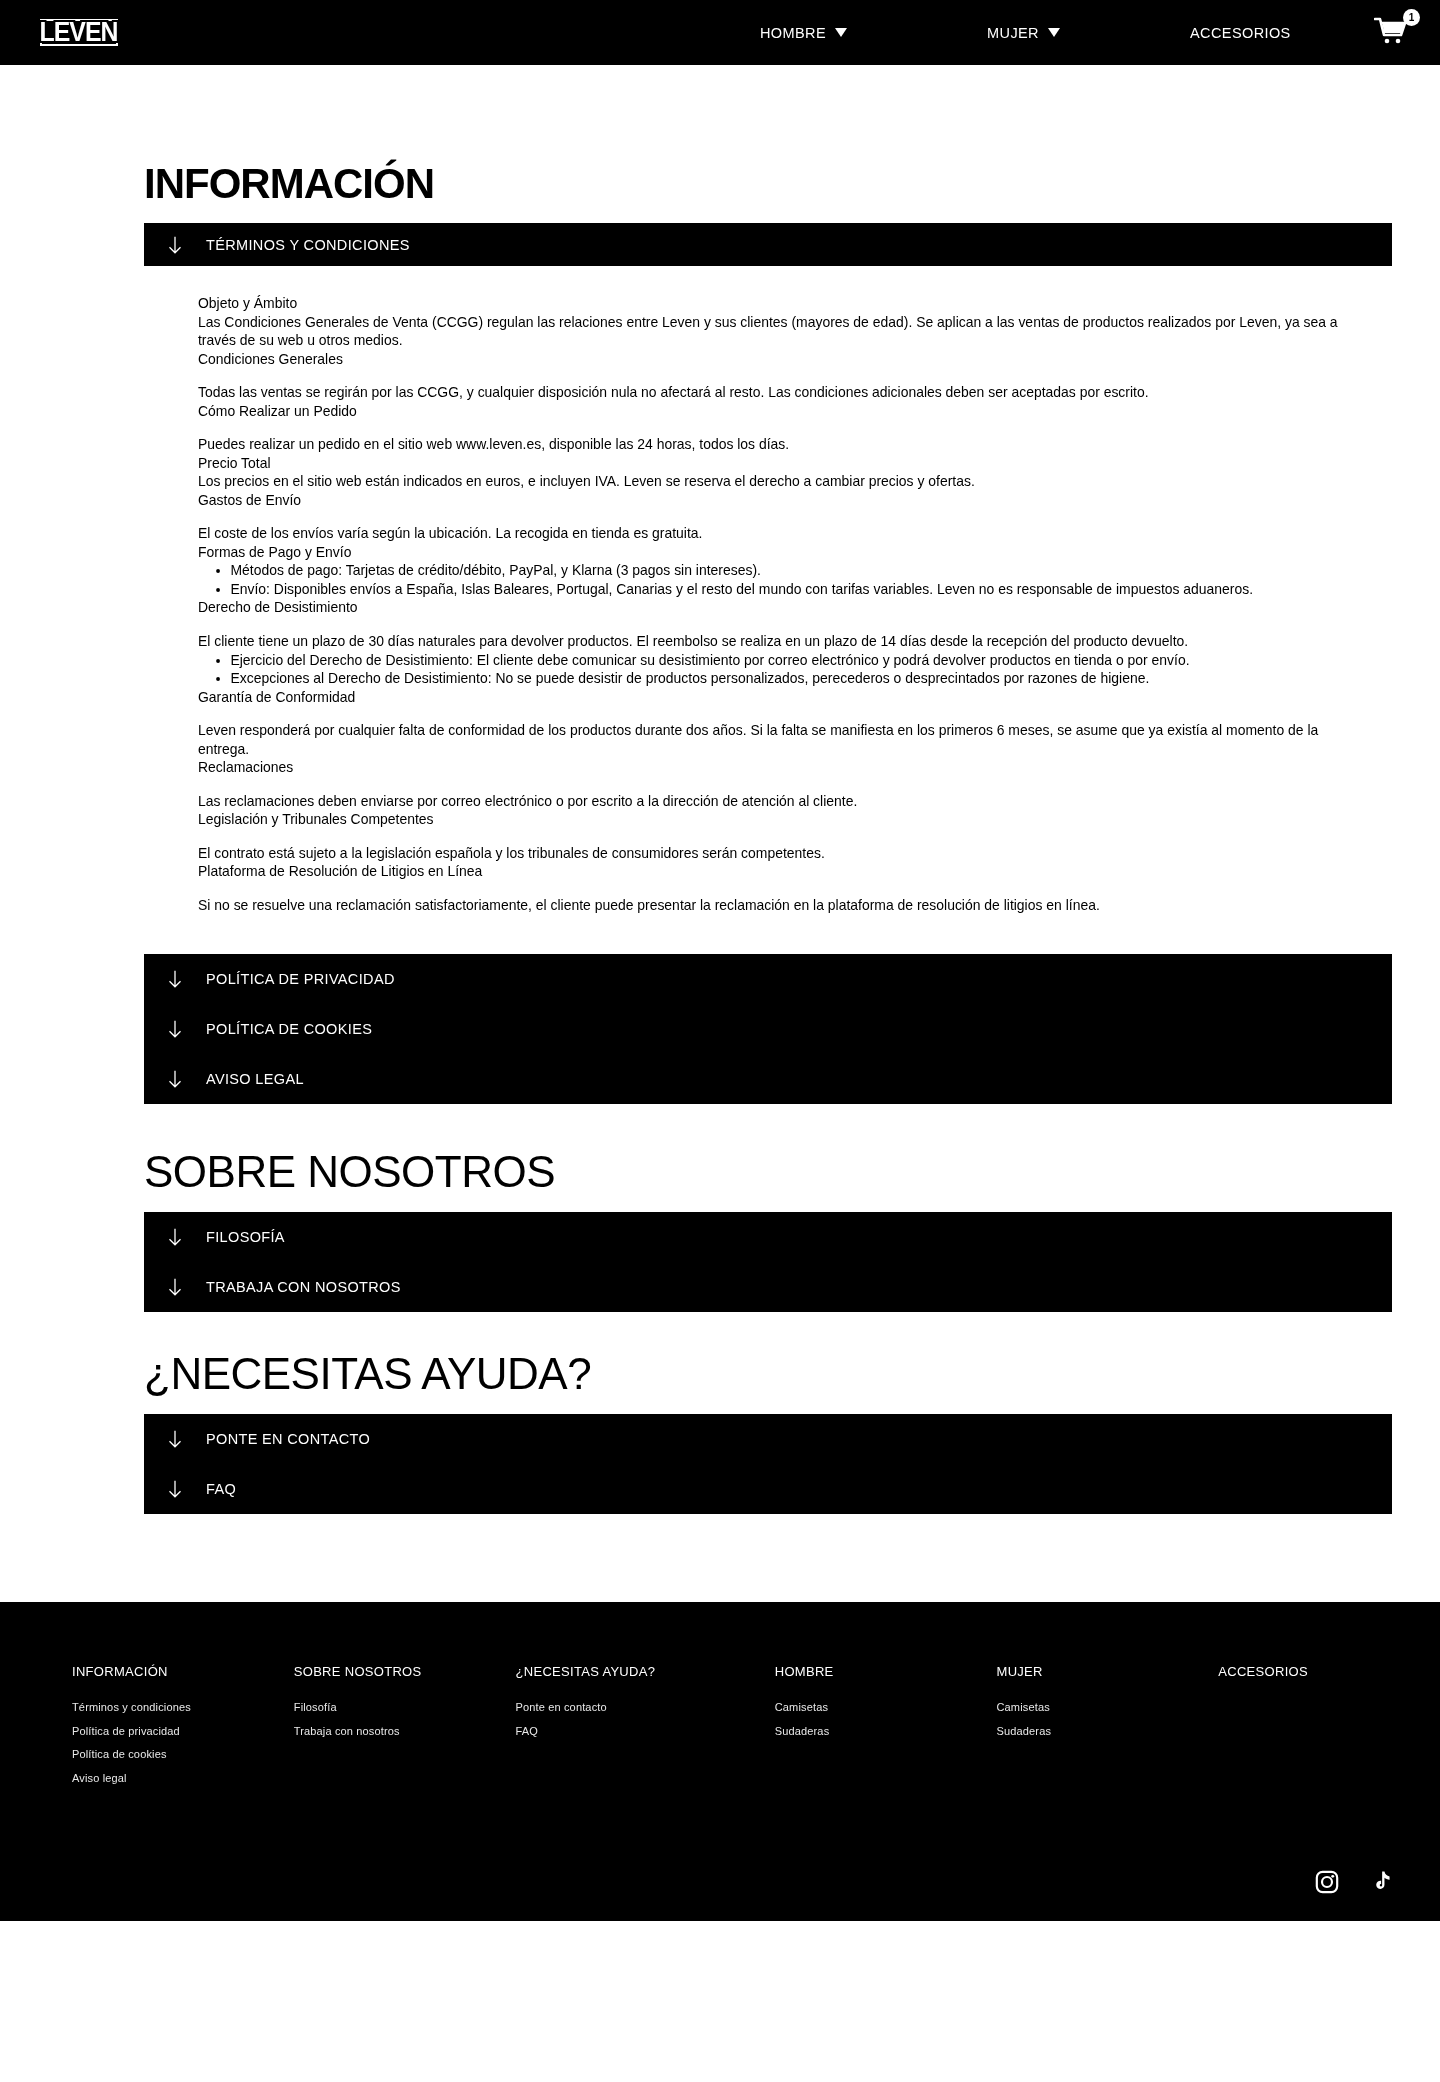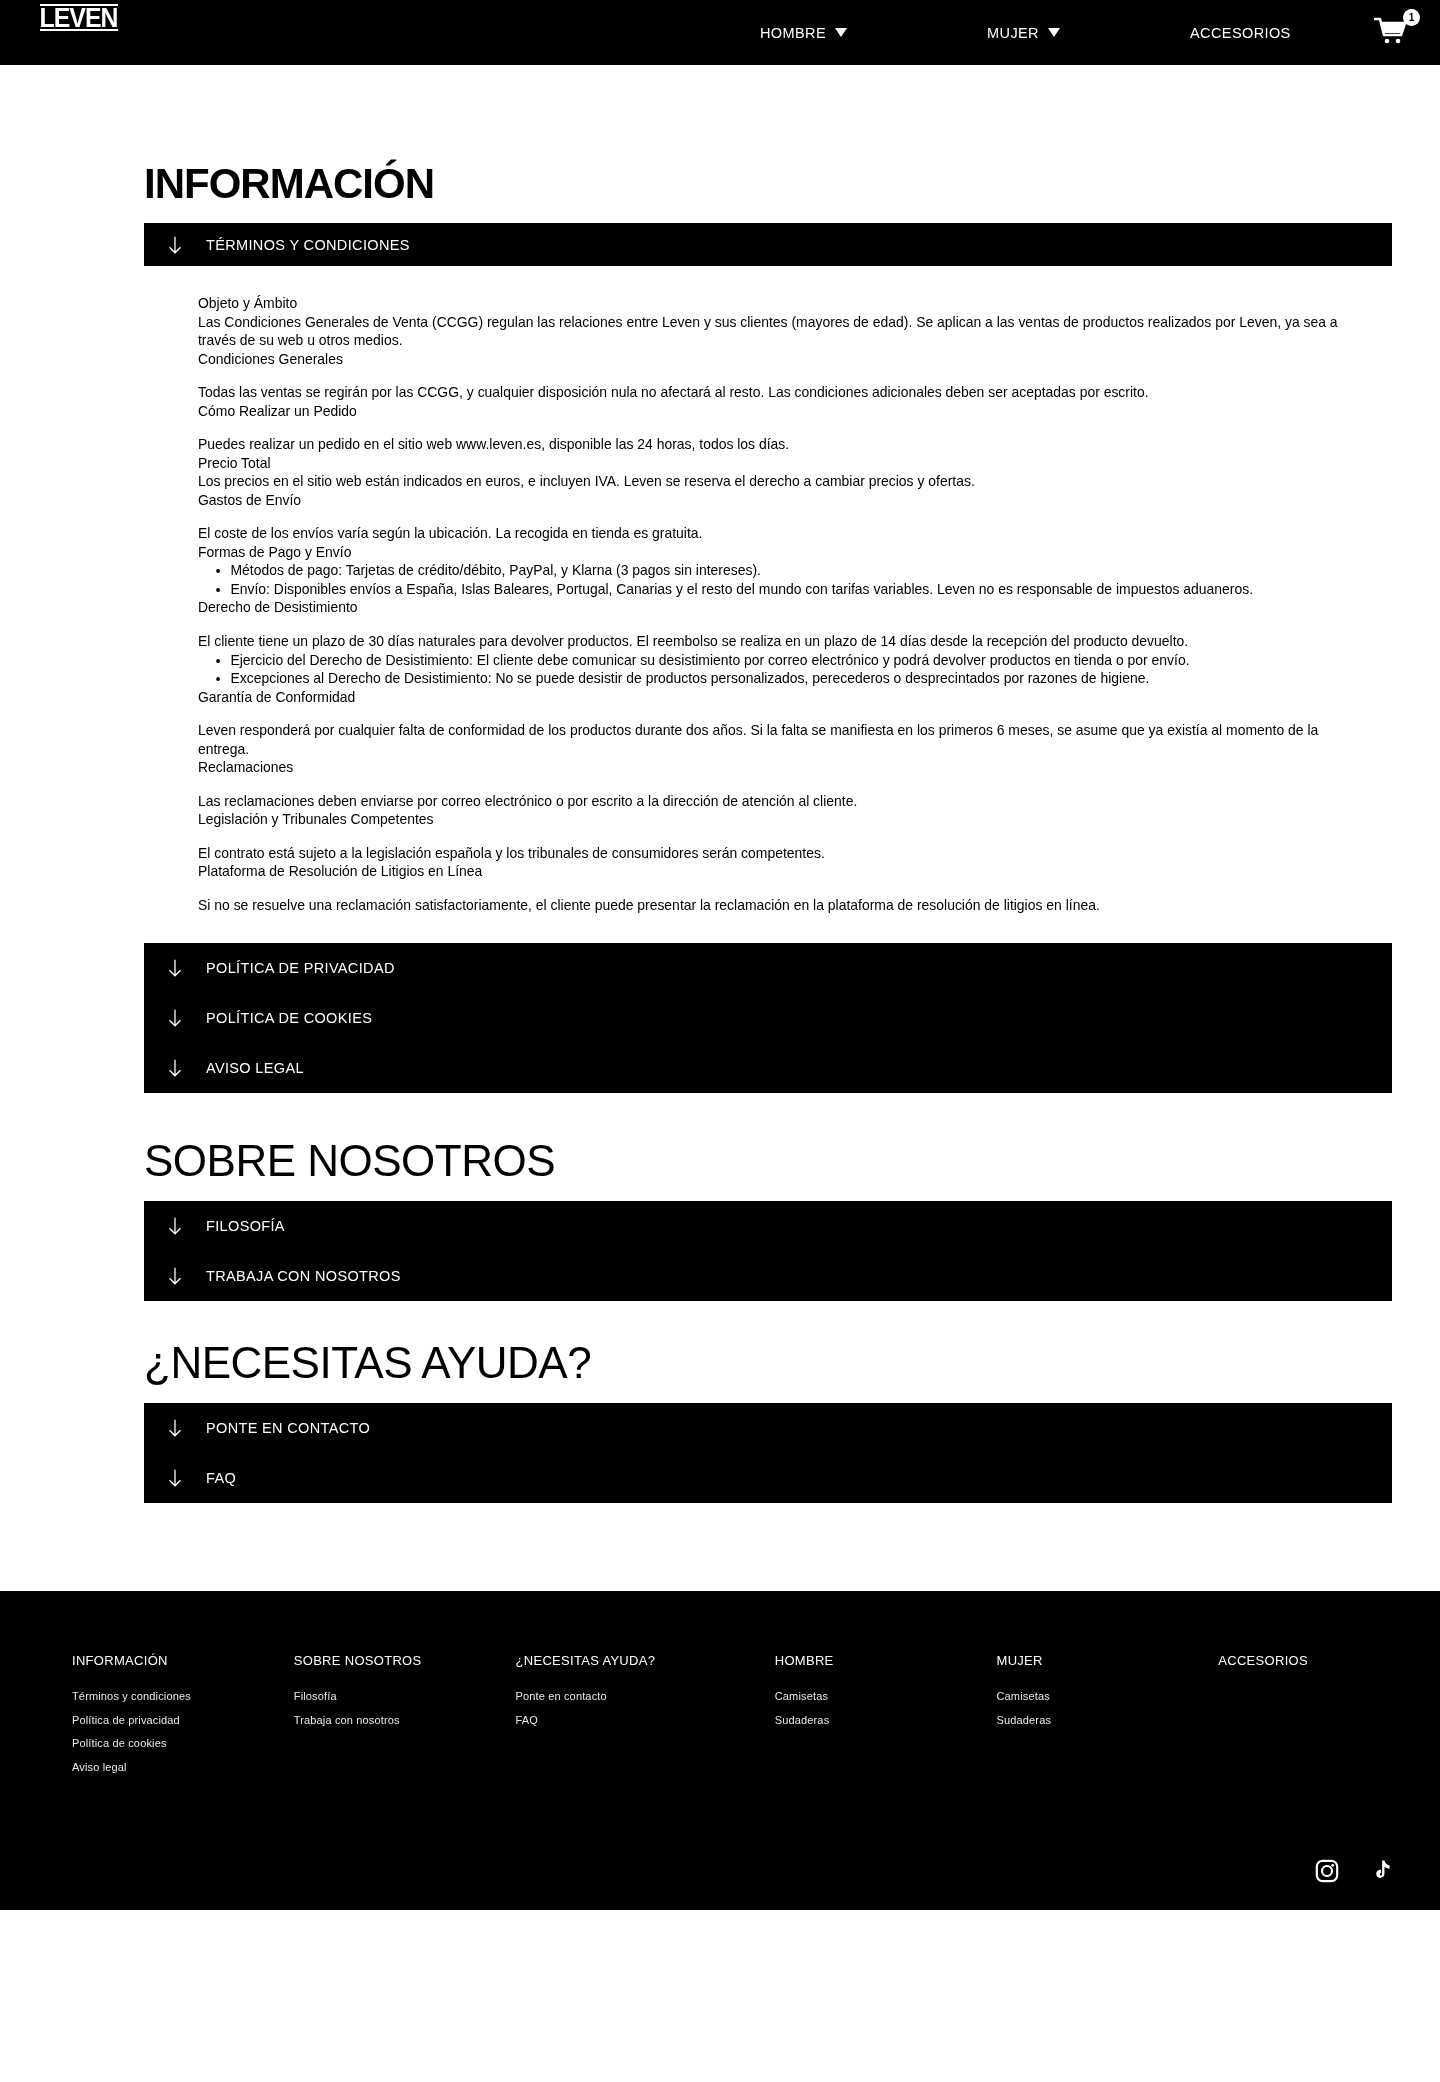--- a/index.html
+++ b/index.html
@@ -10,20 +10,21 @@
     font-family: "Liberation Sans", sans-serif;
     -webkit-font-smoothing: antialiased;
   }
 
   
   .site-header {
     width: 1440px;
     height: 65px;
     background: #000000;
     display: flex;
+    align-items: center;
     position: relative;
   }
 
   .logo {
     margin-left: 38px;
     width: 82px;
     height: 36px;
     position: relative;
     display: flex;
     align-items: center;
@@ -157,21 +158,21 @@
   }
   .acc-label {
     font-size: 14.5px;
     letter-spacing: 0.35px;
     color: #ffffff;
     white-space: nowrap;
   }
 
   .acc-panel {
     background: #ffffff;
-    padding: 28px 40px 29px 54px;
+    padding: 28px 40px 40px 54px;
     color: #000000;
   }
 
   .acc-body {
     font-family: "Liberation Sans", sans-serif;
     font-size: 14.6px;
     line-height: 1.27;
     color: #000000;
     transform: scaleX(0.955);
     transform-origin: left top;

